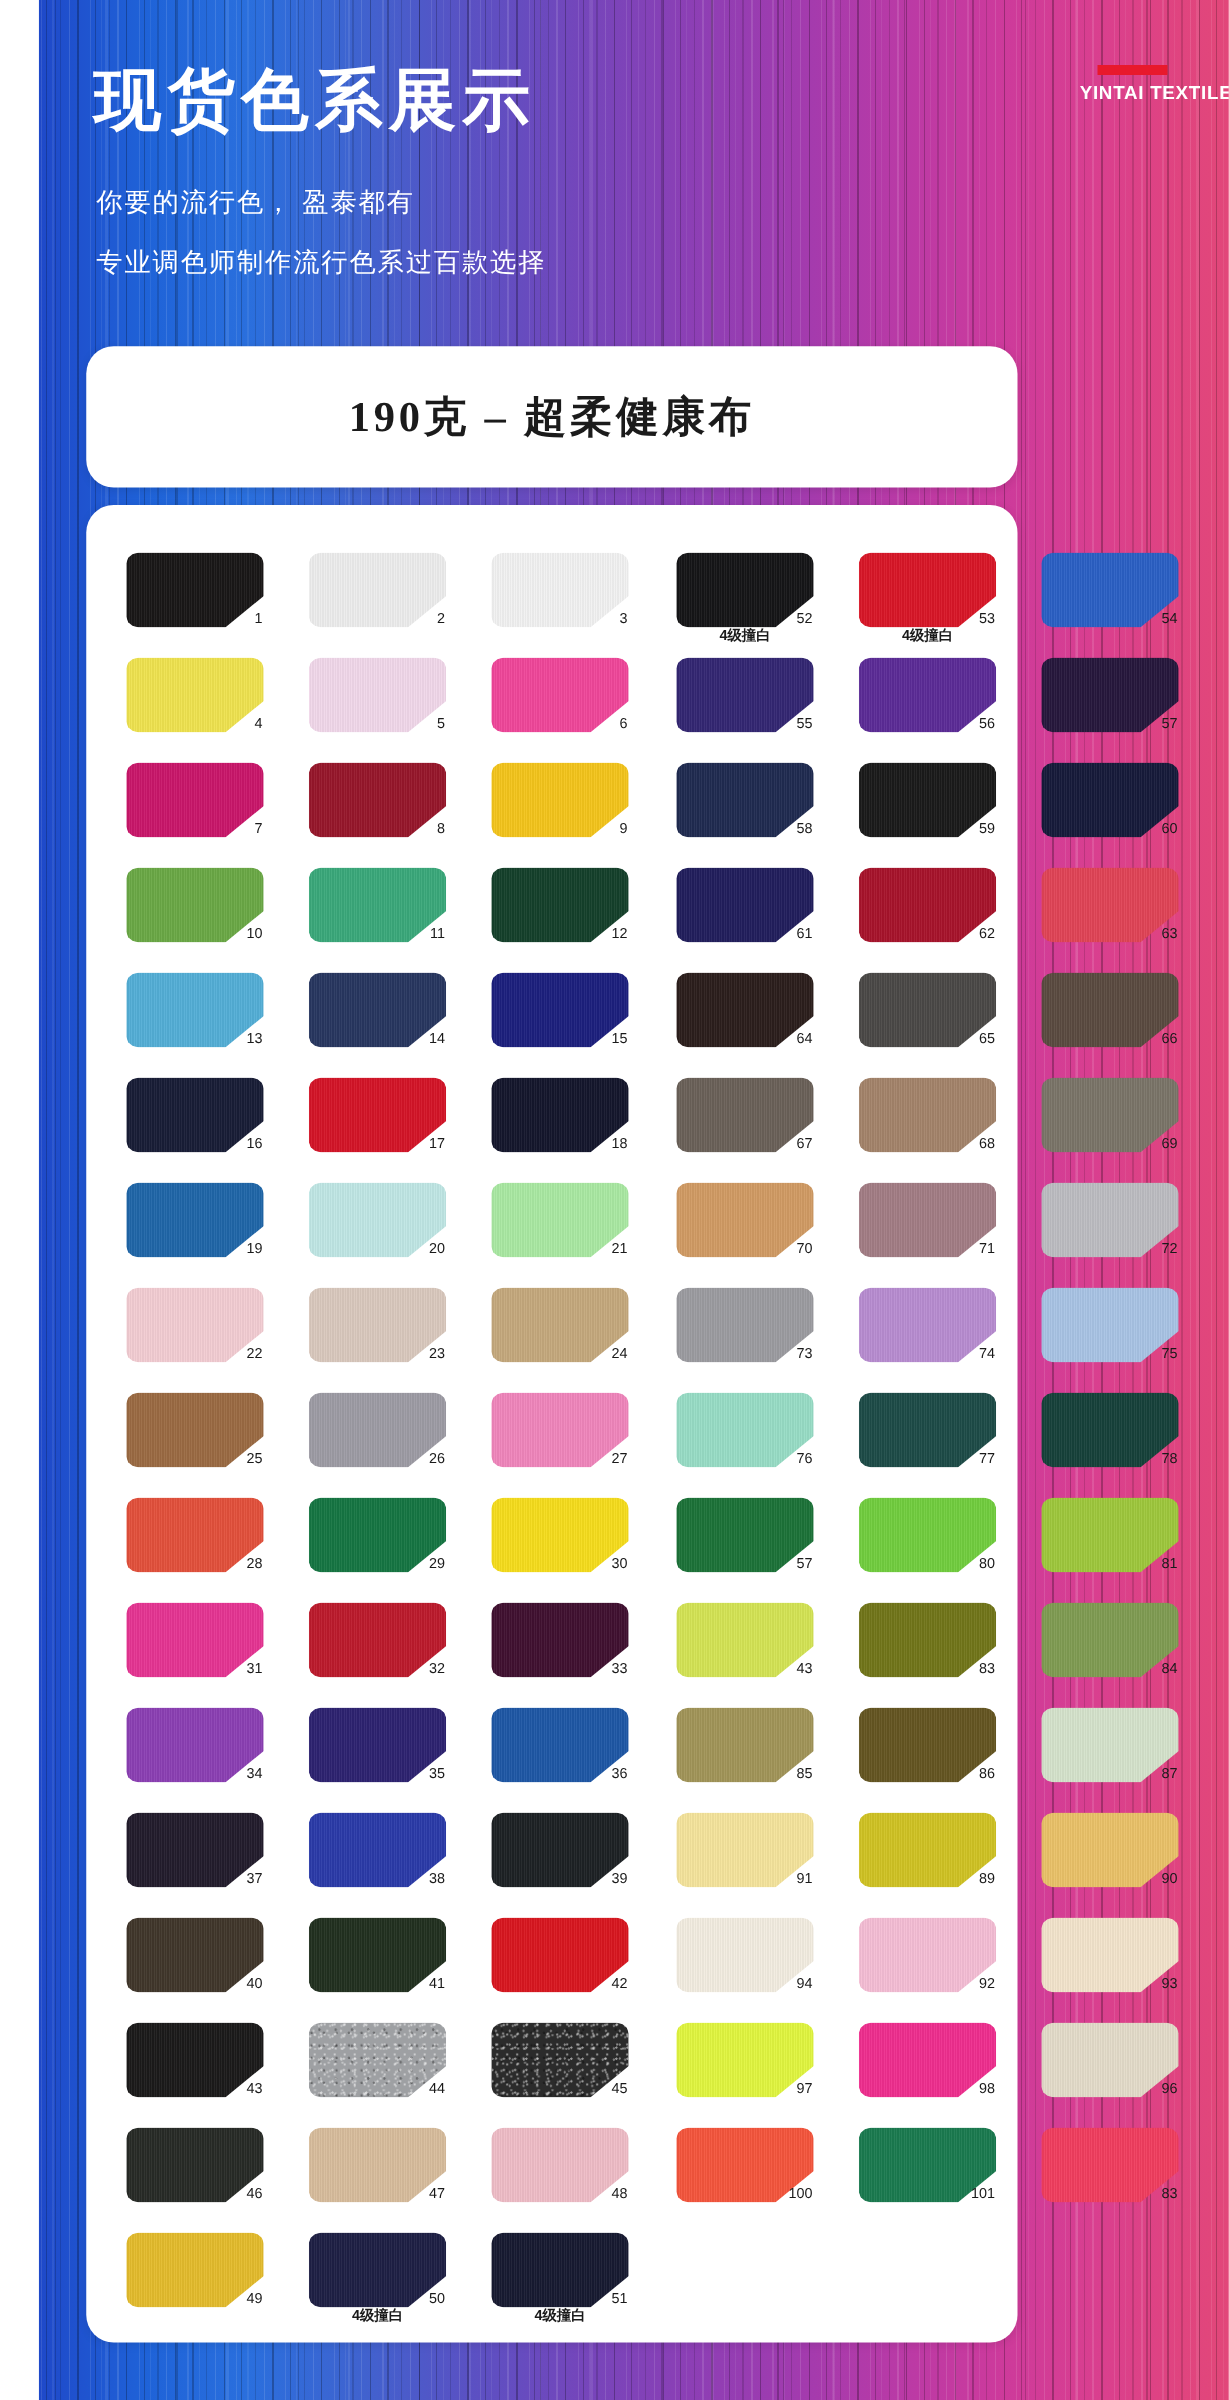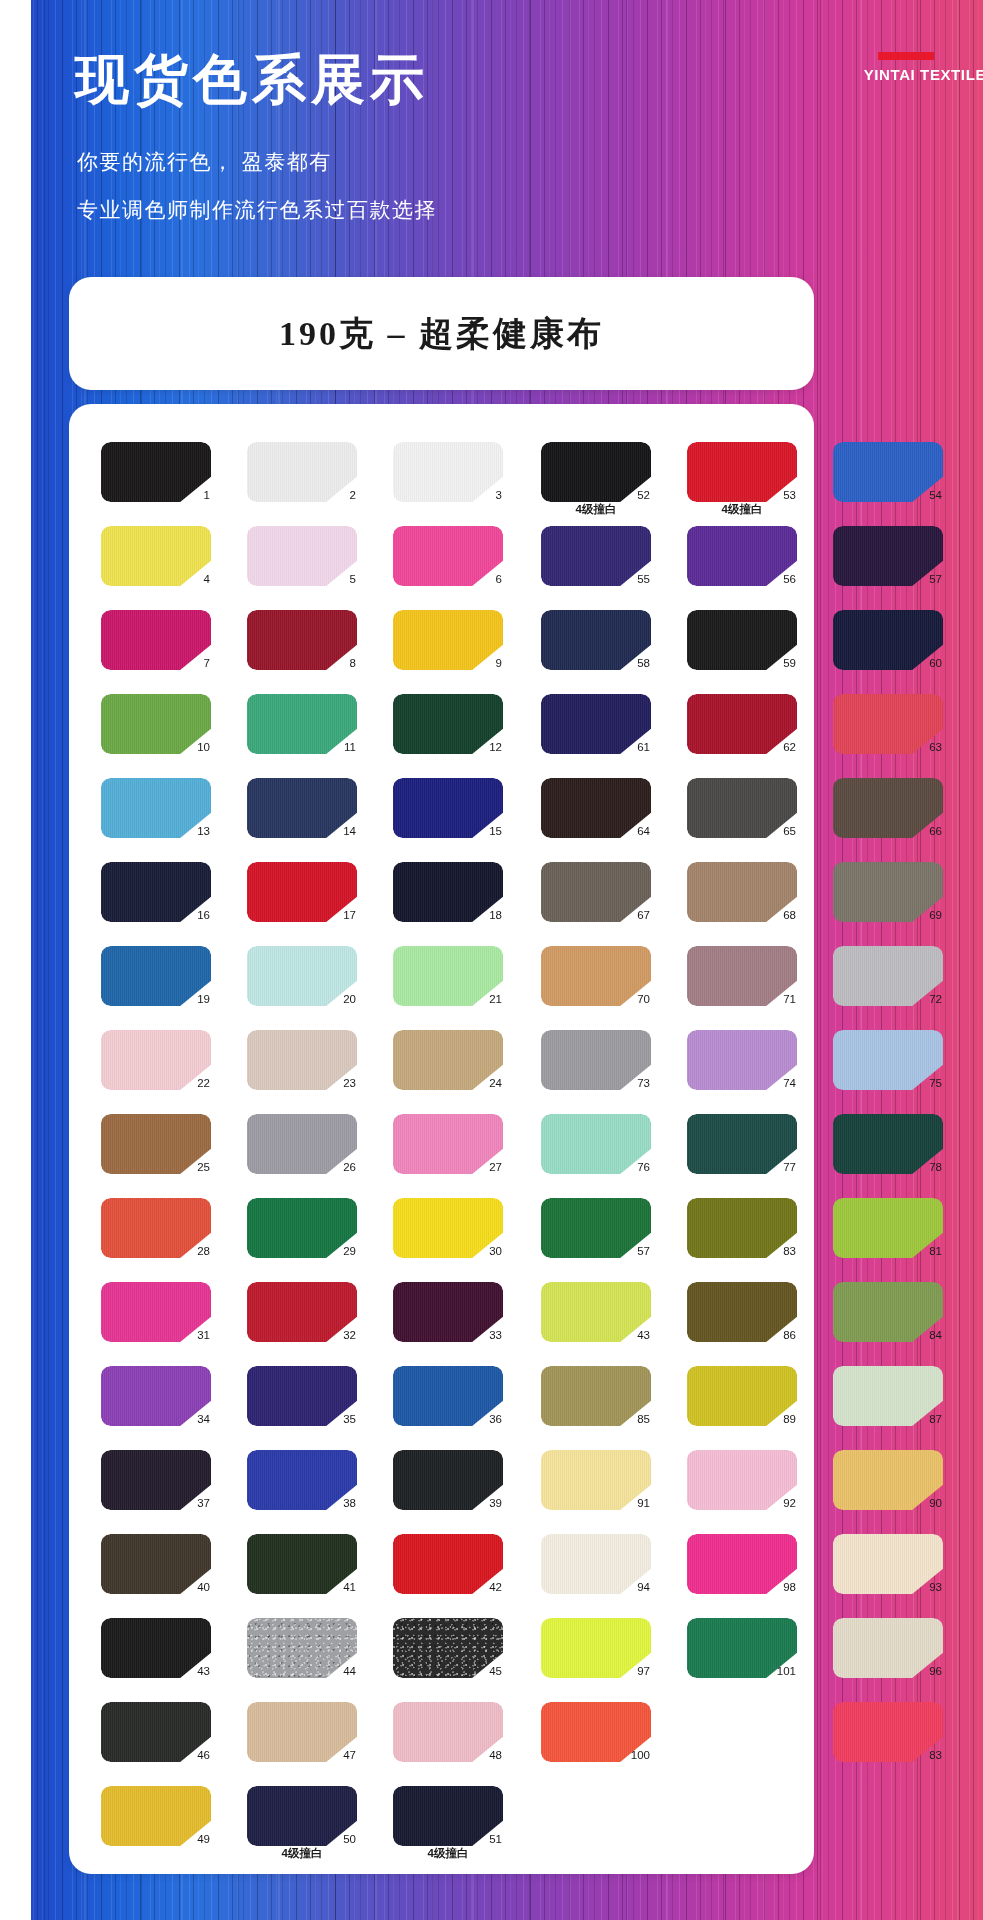--- a/index.html
+++ b/index.html
@@ -768,20 +768,26 @@
                 </div>
                 <div class="num">74</div>
               </div>
               <div class="cell">
                 <div class="swatch" style="background: rgb(29, 75, 71);">
                   <div class="tex"></div>
                 </div>
                 <div class="num">77</div>
               </div>
               <div class="cell">
+                <div class="swatch" style="background: rgb(113, 205, 62);">
+                  <div class="tex"></div>
+                </div>
+                <div class="num">80</div>
+              </div>
+              <div class="cell">
                 <div class="swatch" style="background: rgb(113, 117, 25);">
                   <div class="tex"></div>
                 </div>
                 <div class="num">83</div>
               </div>
               <div class="cell">
                 <div class="swatch" style="background: rgb(100, 85, 33);">
                   <div class="tex"></div>
                 </div>
                 <div class="num">86</div>

